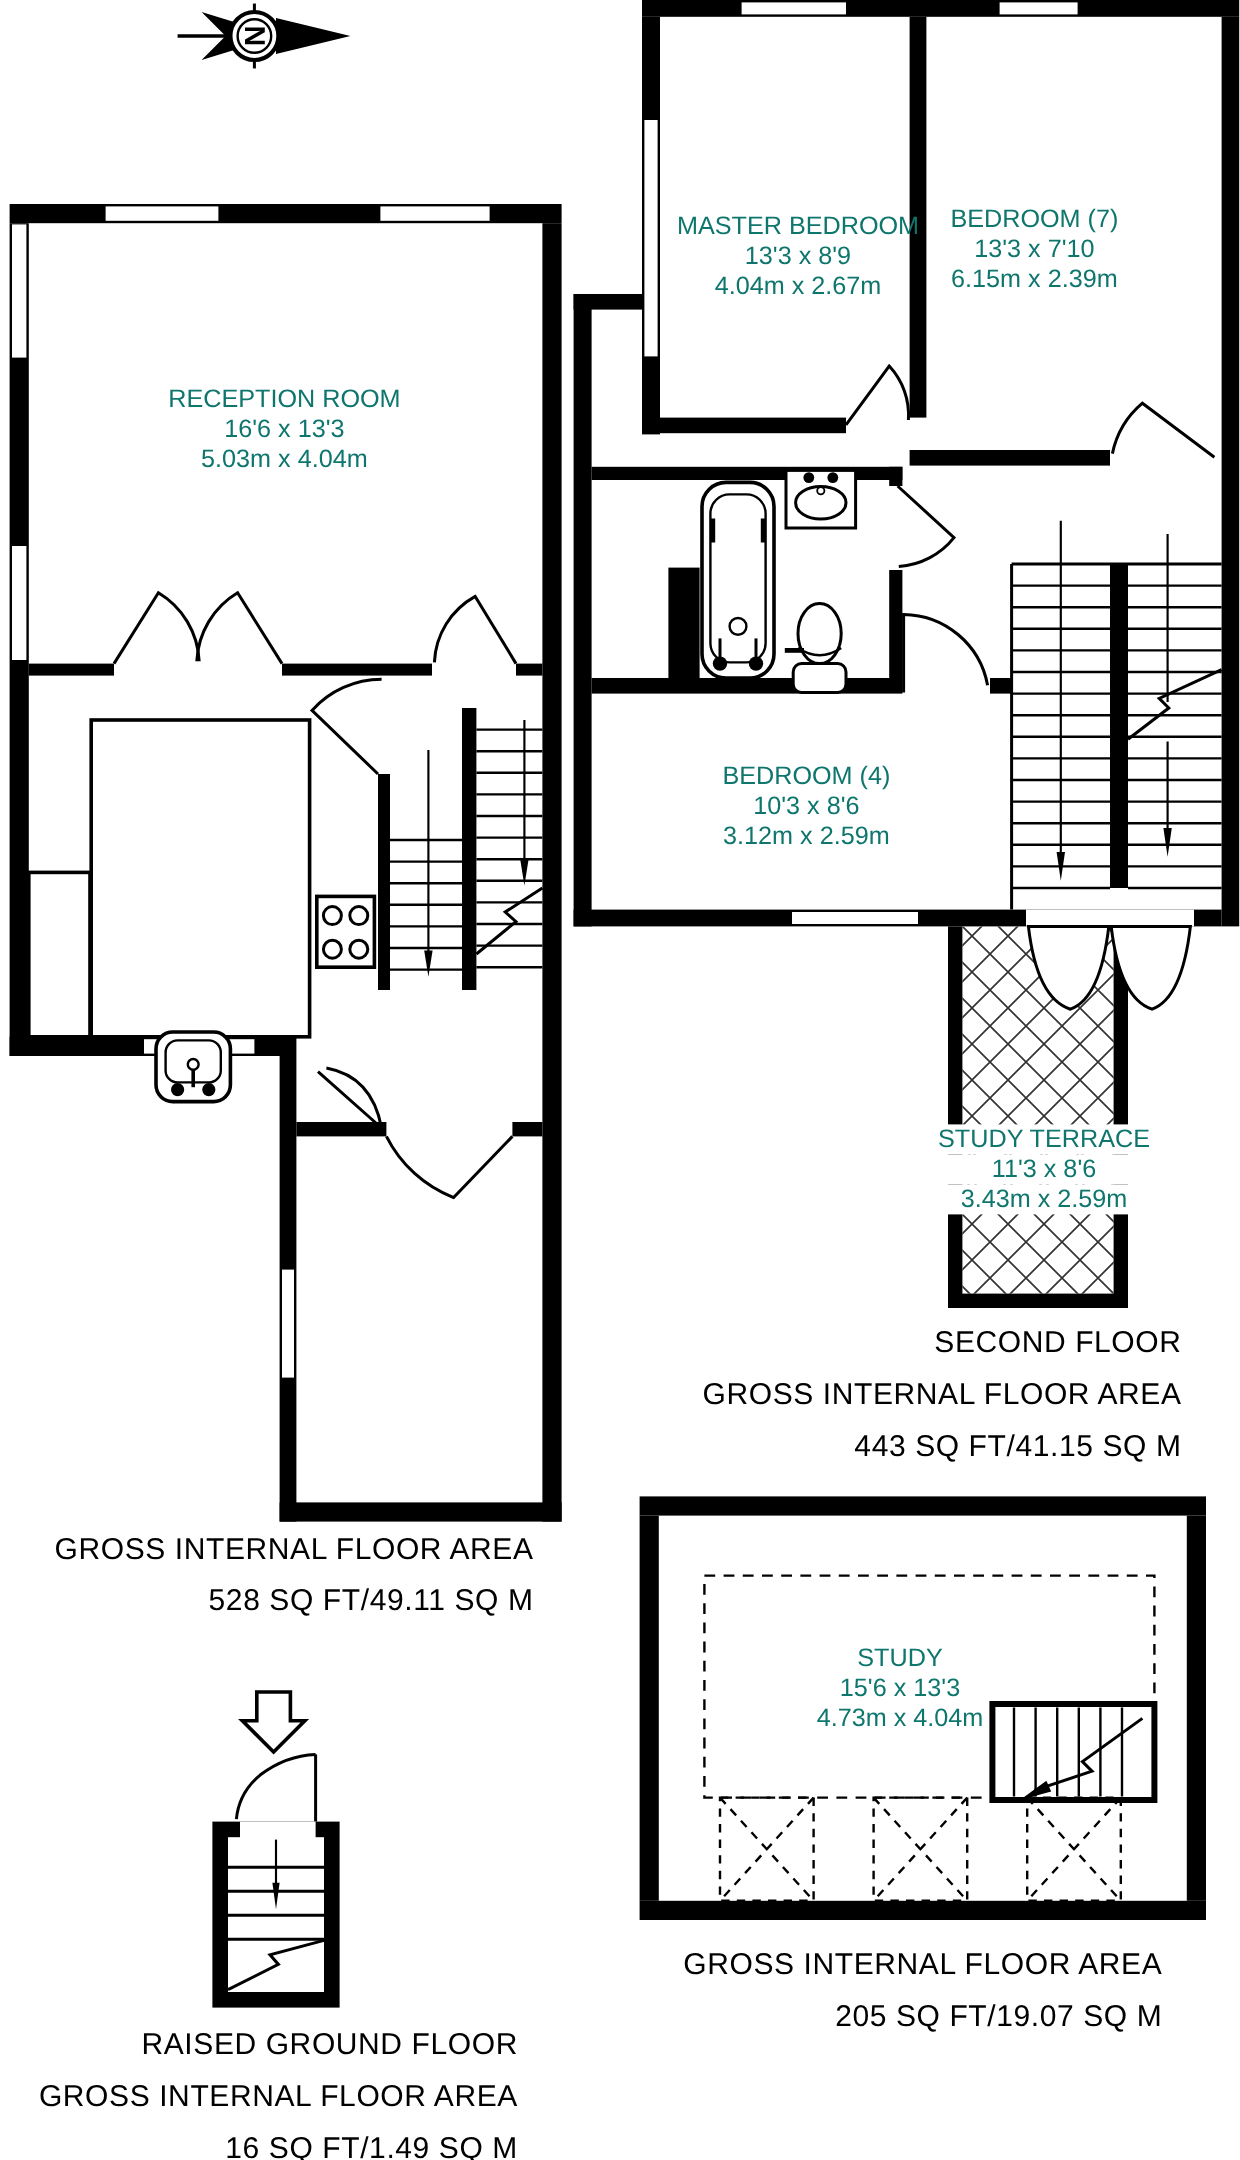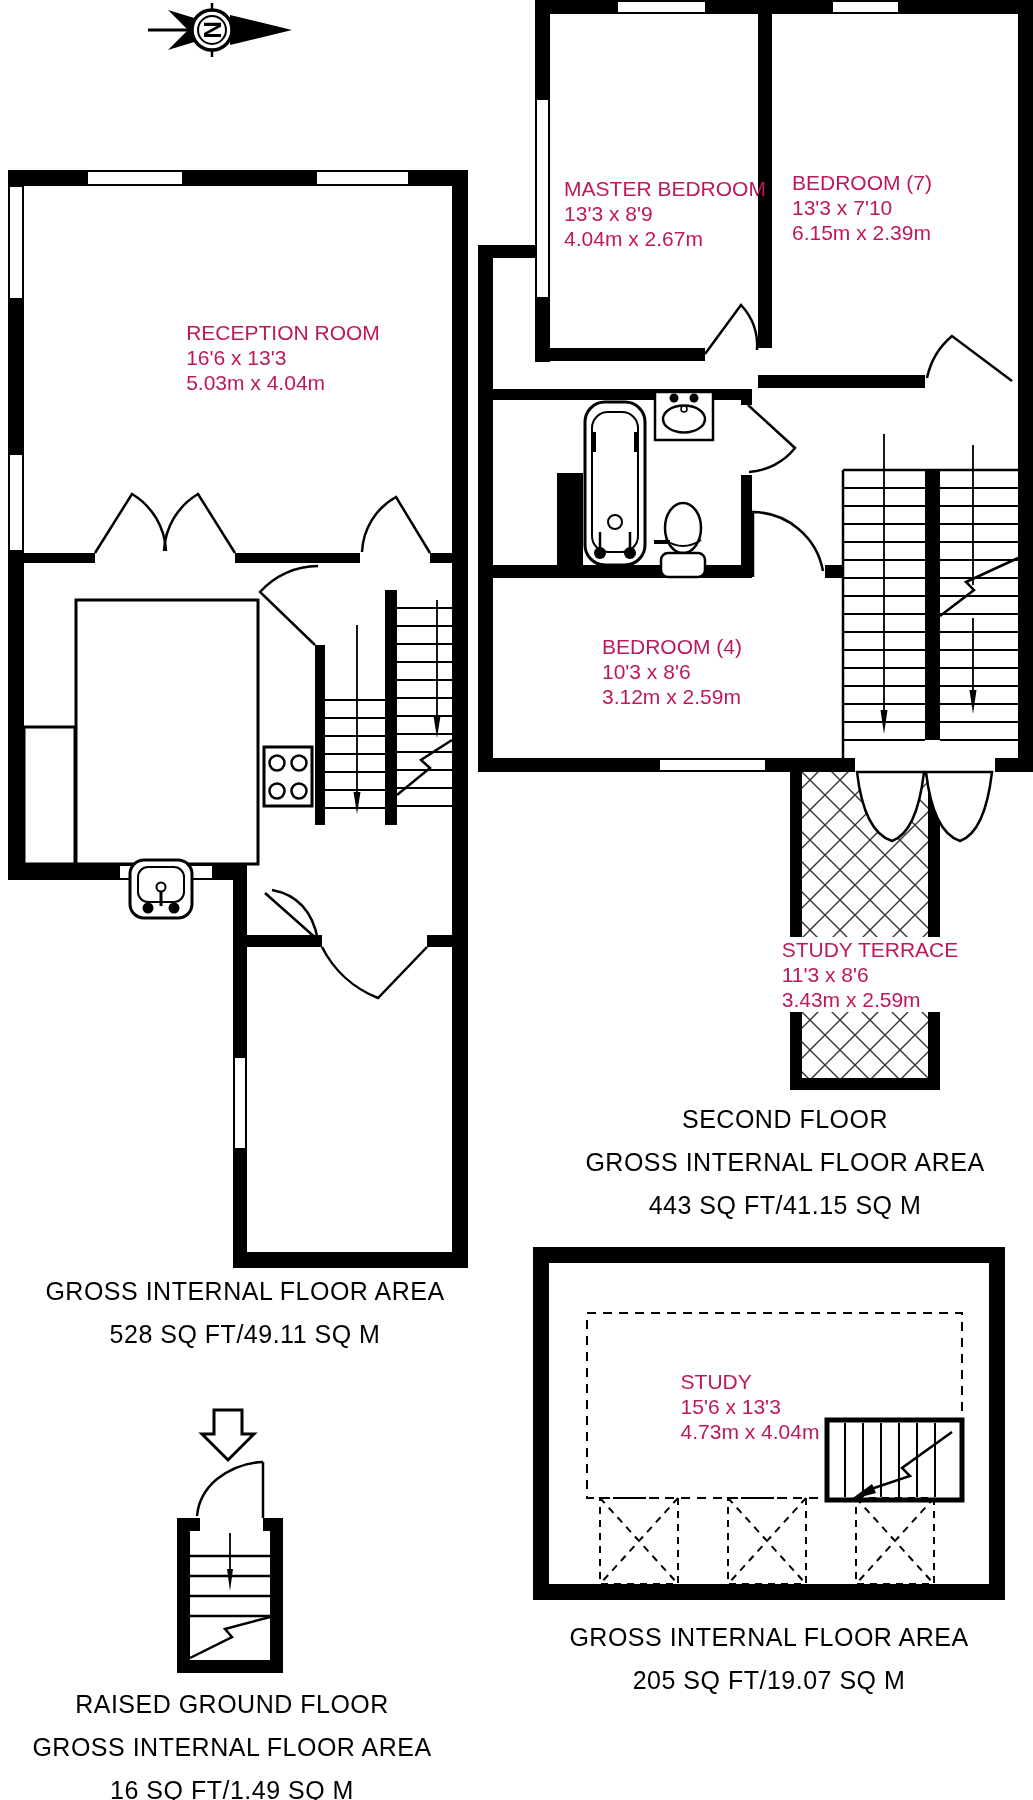--- a/index.html
+++ b/index.html
@@ -2,30 +2,30 @@
 <html><head>
 <meta charset="utf-8">
 <style>
   html,body{margin:0;padding:0;background:#fff;}
   #plan-canvas{
     position:relative;width:1033px;height:1800px;background:#fff;
     font-family:"Liberation Sans", sans-serif;color:#000;overflow:hidden;
   }
   #linework{position:absolute;left:0;top:0;width:1033px;height:1800px;}
   .room-label{
-    position:absolute;transform:translateX(-50%);
-    font-size:21px;line-height:25px;white-space:nowrap;color:#be185d;
+    position:absolute;transform:translateX(-50%);text-align:center;
+    font-size:21px;line-height:25px;white-space:nowrap;color:#0f766e;
   }
   .room-label span{display:block;}
   .on-hatch span{background:#fff;padding:0 7px;}
   .floor-caption{
     position:absolute;transform:translateX(-50%);text-align:center;
     font-size:25px;line-height:43px;white-space:nowrap;color:#000;letter-spacing:.5px;
   }
-  .floor-caption span{display:block;}
+  .floor-caption span{display:block;text-align:right;}
 </style>
 </head>
 <body>
 
 <div id="plan-canvas">
 
 <svg id="linework" viewBox="0 0 1033 1800" xmlns="http://www.w3.org/2000/svg">
   <defs>
     <pattern id="hatch" width="30" height="30" patternUnits="userSpaceOnUse">
       <path d="M0,0 L30,30 M30,0 L0,30 M-2,28 L2,32 M28,-2 L32,2" stroke="#333333" stroke-width="1.4" fill="none"></path>
@@ -224,21 +224,21 @@
       <g stroke="#000" fill="none">
         <path stroke-width="2.5" d="M190,1556 H270 M190,1576 H270 M190,1596 H270 M190,1616 H270"></path>
         <path stroke-width="2.5" d="M190,1658 L232,1637 L225,1629 L270,1617"></path>
         <line x1="230" y1="1533" x2="230" y2="1574" stroke-width="1.8"></line>
         <polygon points="227,1569 233,1569 230,1591" fill="#000" stroke="none"></polygon>
       </g>
     </g>
   </g>
 </svg>
 
-  <div class="room-label" style="left:237px;top:320px;margin-left:46px;">
+  <div class="room-label" style="left:237px;top:320px;">
     <span>RECEPTION ROOM</span>
     <span>16'6 x 13'3</span>
     <span>5.03m x 4.04m</span>
   </div>
 
   <div class="room-label" style="left:665px;top:176px;">
     <span>MASTER BEDROOM</span>
     <span>13'3 x 8'9</span>
     <span>4.04m x 2.67m</span>
   </div>

